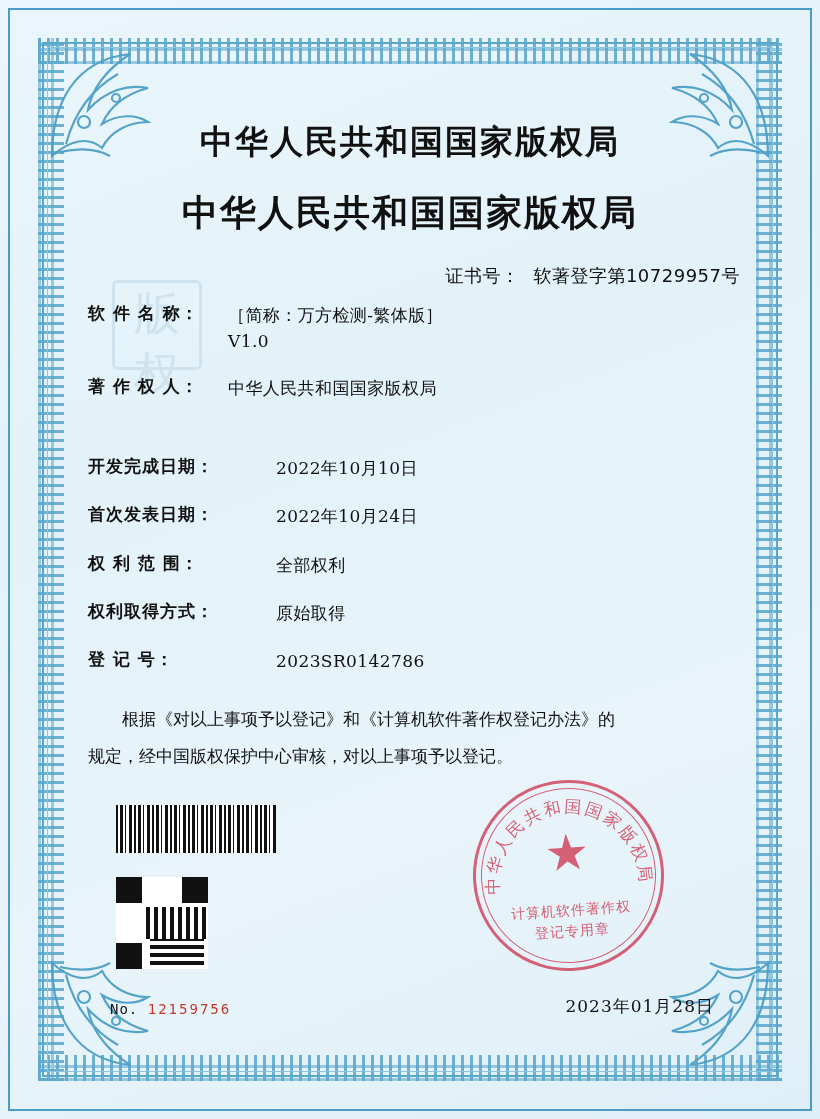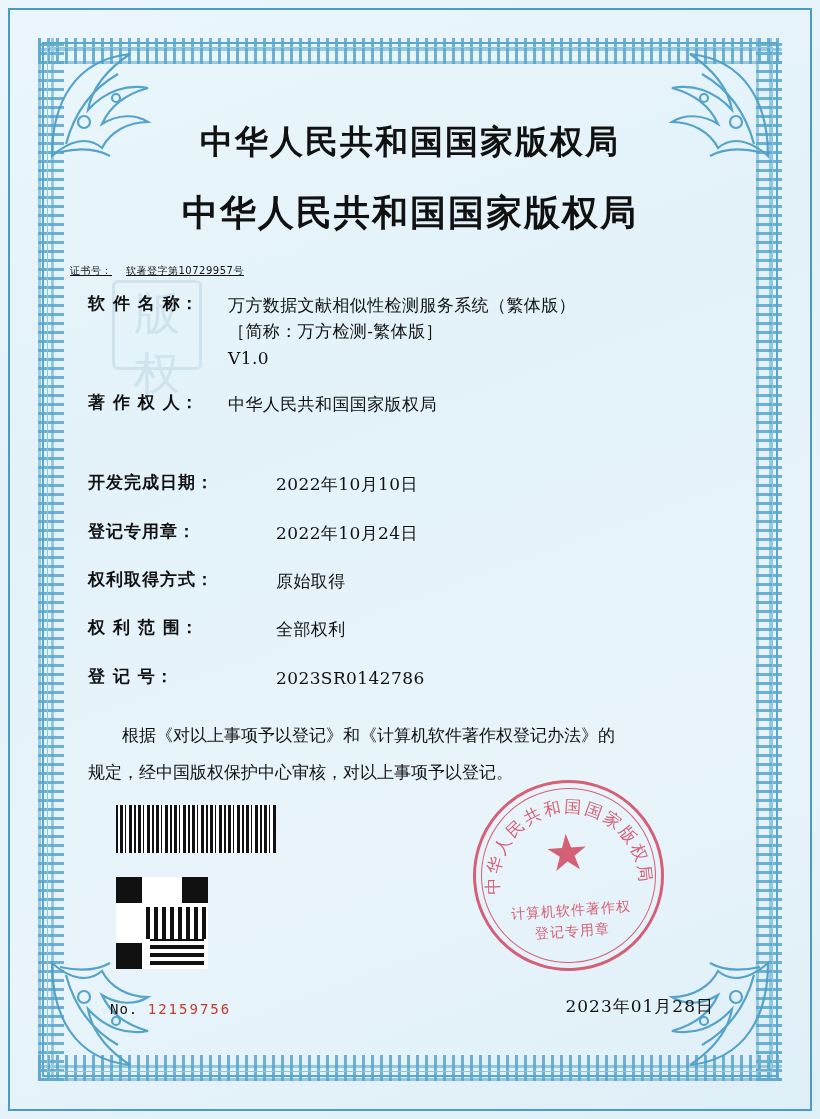--- a/index.html
+++ b/index.html
@@ -73,27 +73,26 @@
   .title-sub{
     text-align:center;
     font-family:"DejaVu Serif","Liberation Serif",serif;
     font-weight:bold;
     font-size:36px;
     letter-spacing:2px;
     color:#111;
     margin-top:24px;
   }
   .cert-no{
-    text-align:left;
-    font-size:10px;
+    text-align:right;
+    font-size:18px;
     color:#111;
     margin-top:26px;
     padding-right:10px;
     letter-spacing:.5px;
-    text-decoration:underline;
   }
   .cert-no .label{margin-right:14px;}
 
   .fields{
     margin-top:14px;
     padding-left:18px;
     position:relative;
     z-index:3;
   }
   .field-row{
@@ -286,51 +285,50 @@
 
     <div class="watermark">
       <div class="wm-c">版权</div>
     </div>
 
     <div class="fields">
 
       <div class="field-row">
         <div class="field-label">软 件 名 称：</div>
         <div class="field-value">
-          <span>万方数据文献相似性检测服务系统（繁体版）</span>
           <span class="line2">［简称：万方检测-繁体版］</span>
           <span class="line3">V1.0</span>
         </div>
       </div>
 
       <div class="field-row">
         <div class="field-label">著 作 权 人：</div>
         <div class="field-value">中华人民共和国国家版权局</div>
       </div>
 
       <div class="gap-block"></div>
 
       <div class="field-row tight">
         <div class="field-label">开发完成日期：</div>
         <div class="field-value">2022年10月10日</div>
       </div>
 
       <div class="field-row tight">
-        <div class="field-label">登记专用章：</div>
+        <div class="field-label">首次发表日期：</div>
         <div class="field-value">2022年10月24日</div>
+      </div>
+
+      <div class="field-row tight">
+        <div class="field-label">权 利 范 围：</div>
+        <div class="field-value">全部权利</div>
       </div>
 
       <div class="field-row tight">
         <div class="field-label">权利取得方式：</div>
         <div class="field-value">原始取得</div>
-      </div>
-
-      <div class="field-row tight">
-        <div class="field-label">权 利 范 围：</div>
-        <div class="field-value">全部权利</div>
       </div>
 
       <div class="field-row tight">
         <div class="field-label">登 记 号：</div>
         <div class="field-value">2023SR0142786</div>
       </div>
 
     </div>
 
     <div class="statement">

